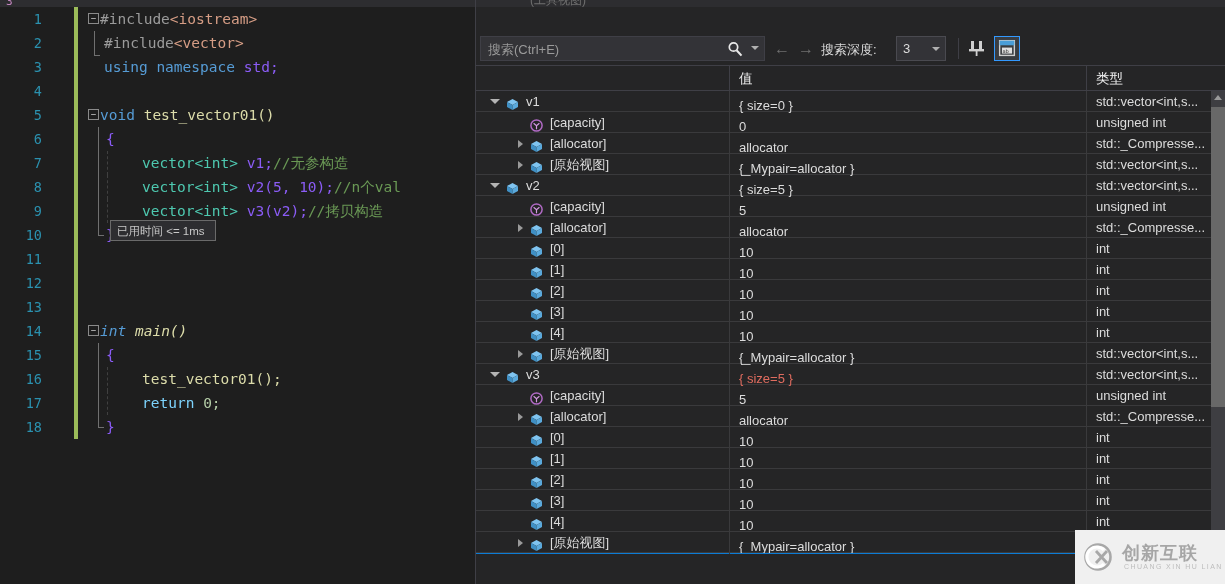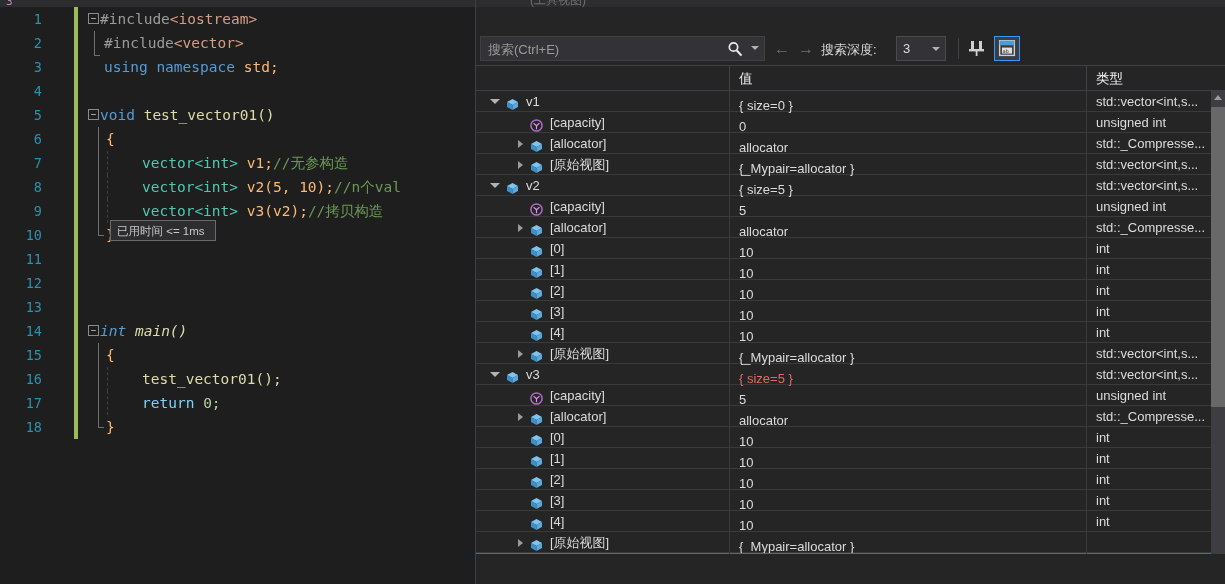--- a/index.html
+++ b/index.html
@@ -60,21 +60,21 @@
   .bracket-end {
     position: absolute; width: 6px; height: 1px; background: #707070;
   }
 
   .k-pre   { color: #9b9b9b; }     
   .k-str   { color: #d69d85; }
   .k-kw    { color: #569cd6; }
   .k-kw2   { color: #7dd3fc; }
   .k-type  { color: #4ec9b0; }
   .k-fn    { color: #dcdcaa; }
-  .k-plain { color: #fdba74; }
+  .k-plain { color: #8b5cf6; }
   .k-cmt   { color: #6a9955; }
   .k-num   { color: #b5cea8; }
 
   #elapsed-tip {
     position: absolute; left: 110px; top: 220px;
     height: 21px; line-height: 21px; padding: 0 10px 0 6px;
     background: #2d2d30; border: 1px solid #6a6a6a;
     color: #c8c8c8; font-size: 11.5px;
     font-family: "Liberation Sans", sans-serif; white-space: nowrap;
   }
@@ -768,15 +768,24 @@
           <span class="vsplit2"></span>
           <span class="c-type"></span>
         </div>
       </div>
 
     <div id="vscroll">
       <span class="uparrow"></span>
       <span class="thumb"></span>
     </div>
 
+    <div id="watermark">
+      <svg id="wm-logo" viewBox="0 0 34 30">
+        <circle cx="15" cy="15" r="12.5" fill="none" stroke="#a8a8a8" stroke-width="2.6"></circle>
+        <path d="M21 8 A10 10 0 1 0 21 22" fill="none" stroke="#ffffff" stroke-width="3.2"></path>
+        <path d="M13 9 L24 21 M24 9 L13 21" stroke="#a8a8a8" stroke-width="2.8" fill="none"></path>
+      </svg>
+      <span id="wm-cn">创新互联</span>
+      <span id="wm-py">CHUANG XIN HU LIAN</span>
+    </div>
 
   </div>
 </div>
 
 </body></html>

